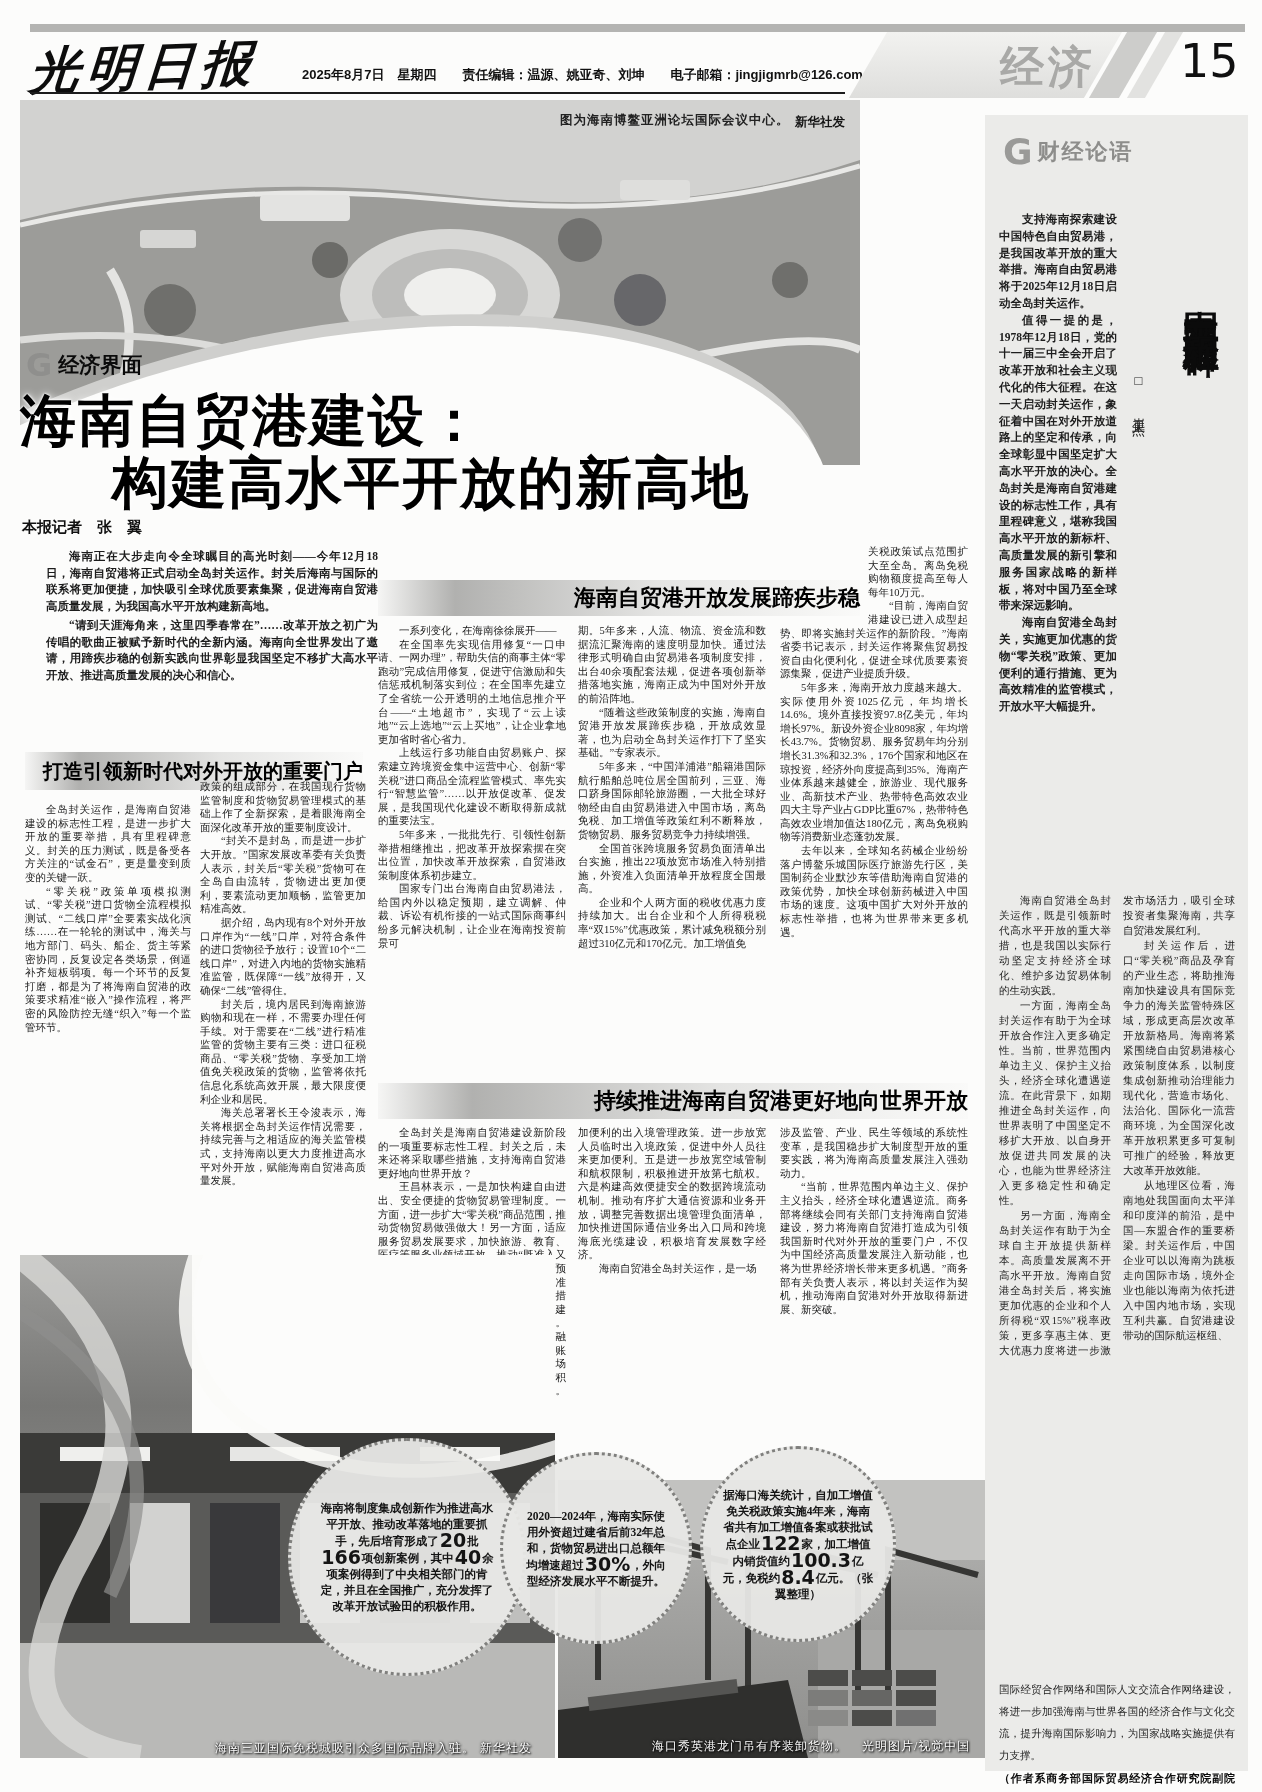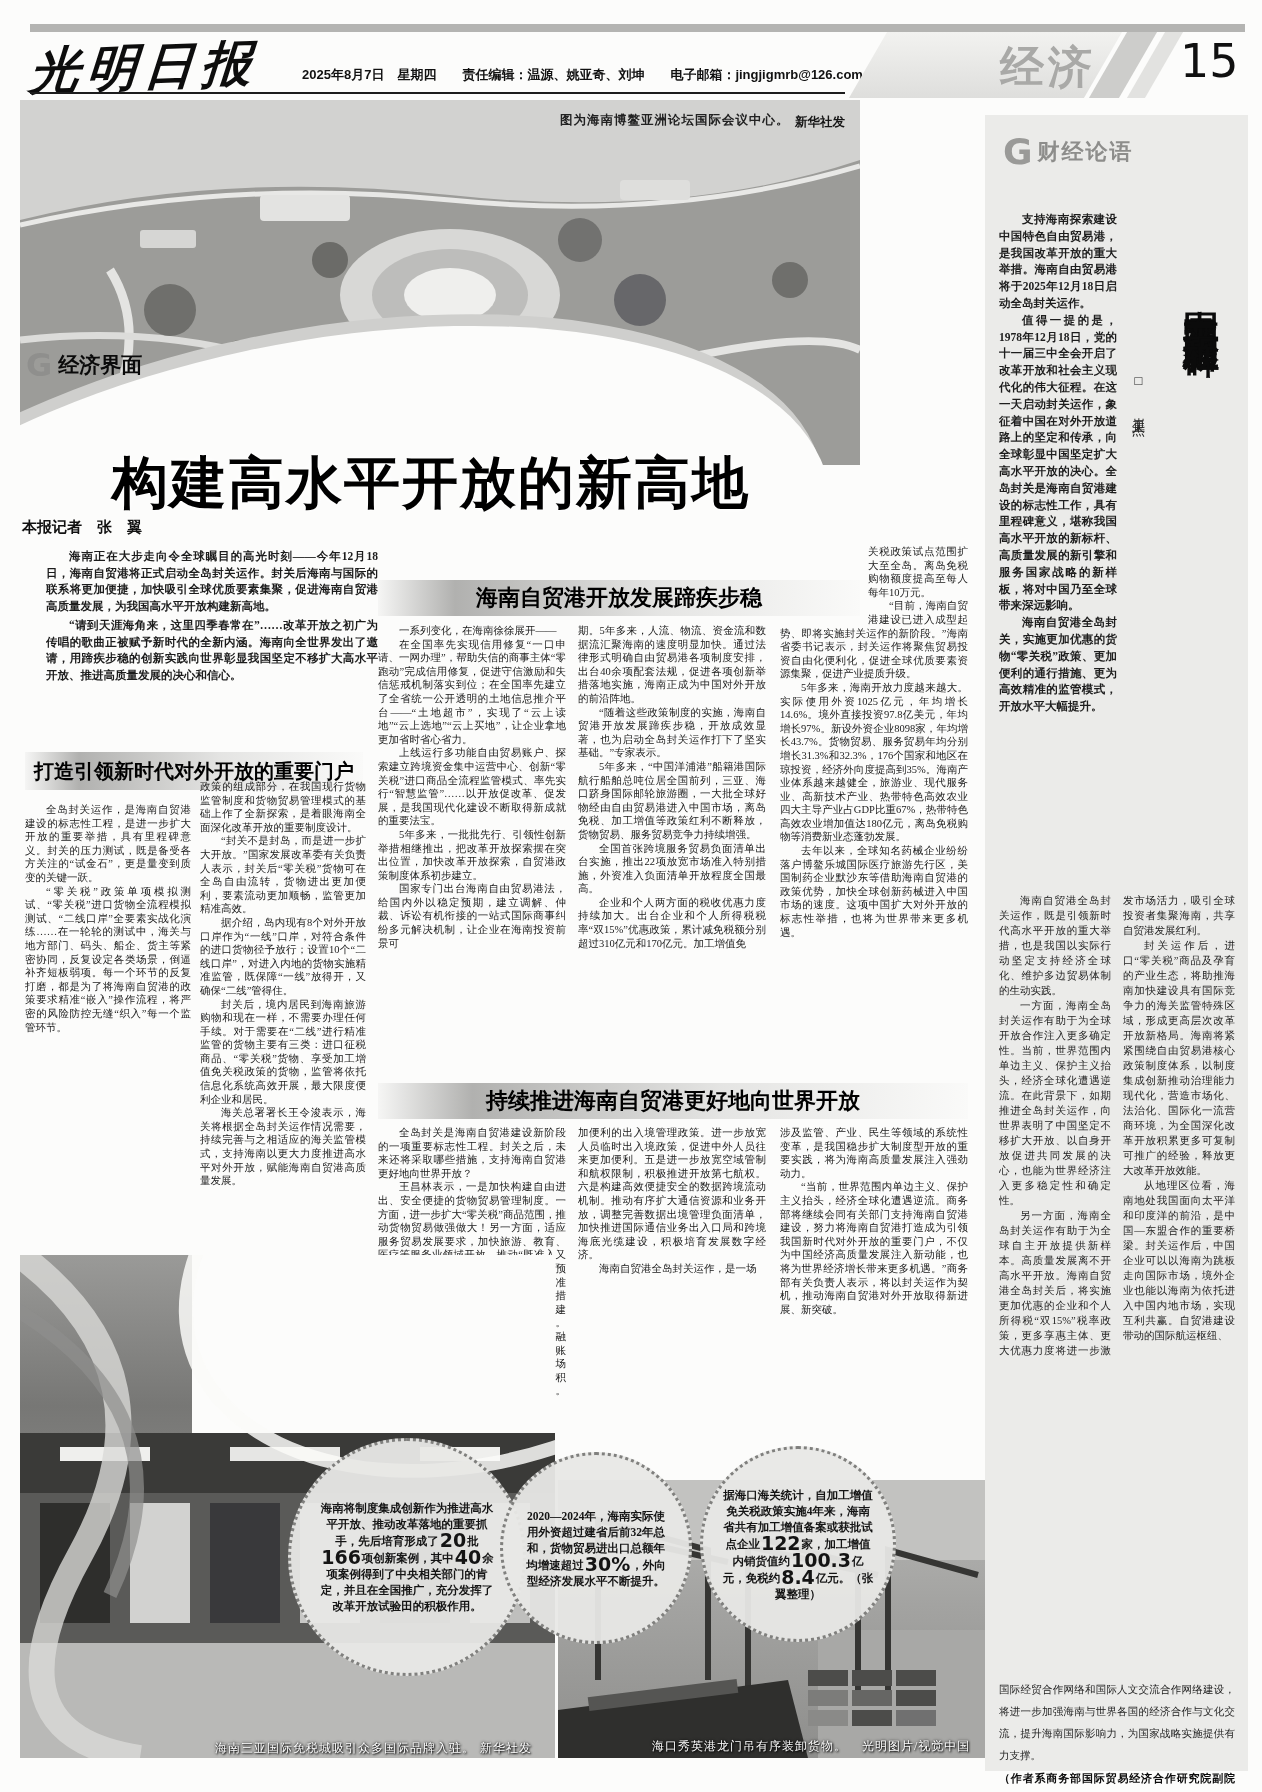--- a/index.html
+++ b/index.html
@@ -33,21 +33,21 @@
   .hl{font-family:"Liberation Sans",sans-serif;font-weight:900;color:#000;letter-spacing:2px;
       text-shadow:0 0 8px #fff,0 0 3px #fff,0 0 2px #fff}
   .hl1{left:20px;top:384px;font-size:56px}
   .hl2{left:112px;top:446px;font-size:56px}
   .byline{left:22px;top:518px;font-size:15px;font-weight:bold;color:#111}
   
   .intro{left:46px;top:548px;width:332px;height:200px;font-size:11.5px;line-height:16.5px;
          text-align:justify;font-weight:bold;color:#1c1c1c;overflow:hidden}
   .intro p{text-indent:2em;margin-bottom:3px}
   
-  .band{position:absolute;text-align:center;font-family:"Liberation Sans",sans-serif;font-weight:bold;color:#000;
+  .band{position:absolute;text-align:right;font-family:"Liberation Sans",sans-serif;font-weight:bold;color:#000;
      background:linear-gradient(90deg,rgba(190,190,188,.1) 0%,rgba(158,158,156,.8) 16%,rgba(205,205,203,.5) 58%,rgba(238,238,236,.15) 100%)}
   .band1{left:25px;top:752px;width:338px;height:38px;line-height:38px;font-size:20px}
   .band2{left:378px;top:580px;width:482px;height:36px;line-height:36px;font-size:22px}
   .band3{left:378px;top:1083px;width:590px;height:36px;line-height:36px;font-size:22px}
   .bcol{position:absolute;font-size:10.5px;line-height:13.6px;text-align:justify;color:#1a1a1a;overflow:hidden}
   .bcol p{text-indent:2em}
   .cont p:first-child{text-indent:0}
   .spacer{float:left;width:88px;height:80px}
   
   .combox{left:985px;top:115px;width:263px;height:1656px;background:#ebebe9}
@@ -122,20 +122,21 @@
     </svg>
     <div class="swoosh"></div>
     <div class="cap-main">图为海南博鳌亚洲论坛国际会议中心。</div>
     <div class="credit-main">新华社发</div>
   </div>
 
   <div class="abs kicker">
     <span class="gmark">G</span>
     <span class="kicker-label">经济界面</span>
   </div>
+  <h1 class="abs hl hl1">海南自贸港建设：</h1>
   <h1 class="abs hl hl2">构建高水平开放的新高地</h1>
   <div class="abs byline">本报记者　张　翼</div>
 
   <div class="abs intro">
       <p>海南正在大步走向令全球瞩目的高光时刻——今年12月18日，海南自贸港将正式启动全岛封关运作。封关后海南与国际的联系将更加便捷，加快吸引全球优质要素集聚，促进海南自贸港高质量发展，为我国高水平开放构建新高地。</p>
       <p>“请到天涯海角来，这里四季春常在”……改革开放之初广为传唱的歌曲正被赋予新时代的全新内涵。海南向全世界发出了邀请，用蹄疾步稳的创新实践向世界彰显我国坚定不移扩大高水平开放、推进高质量发展的决心和信心。</p>
     </div>
 
   <h2 class="band band1">打造引领新时代对外开放的重要门户</h2>
   <div class="bcol" style="left:25px;top:803px;width:166px;height:447px">

